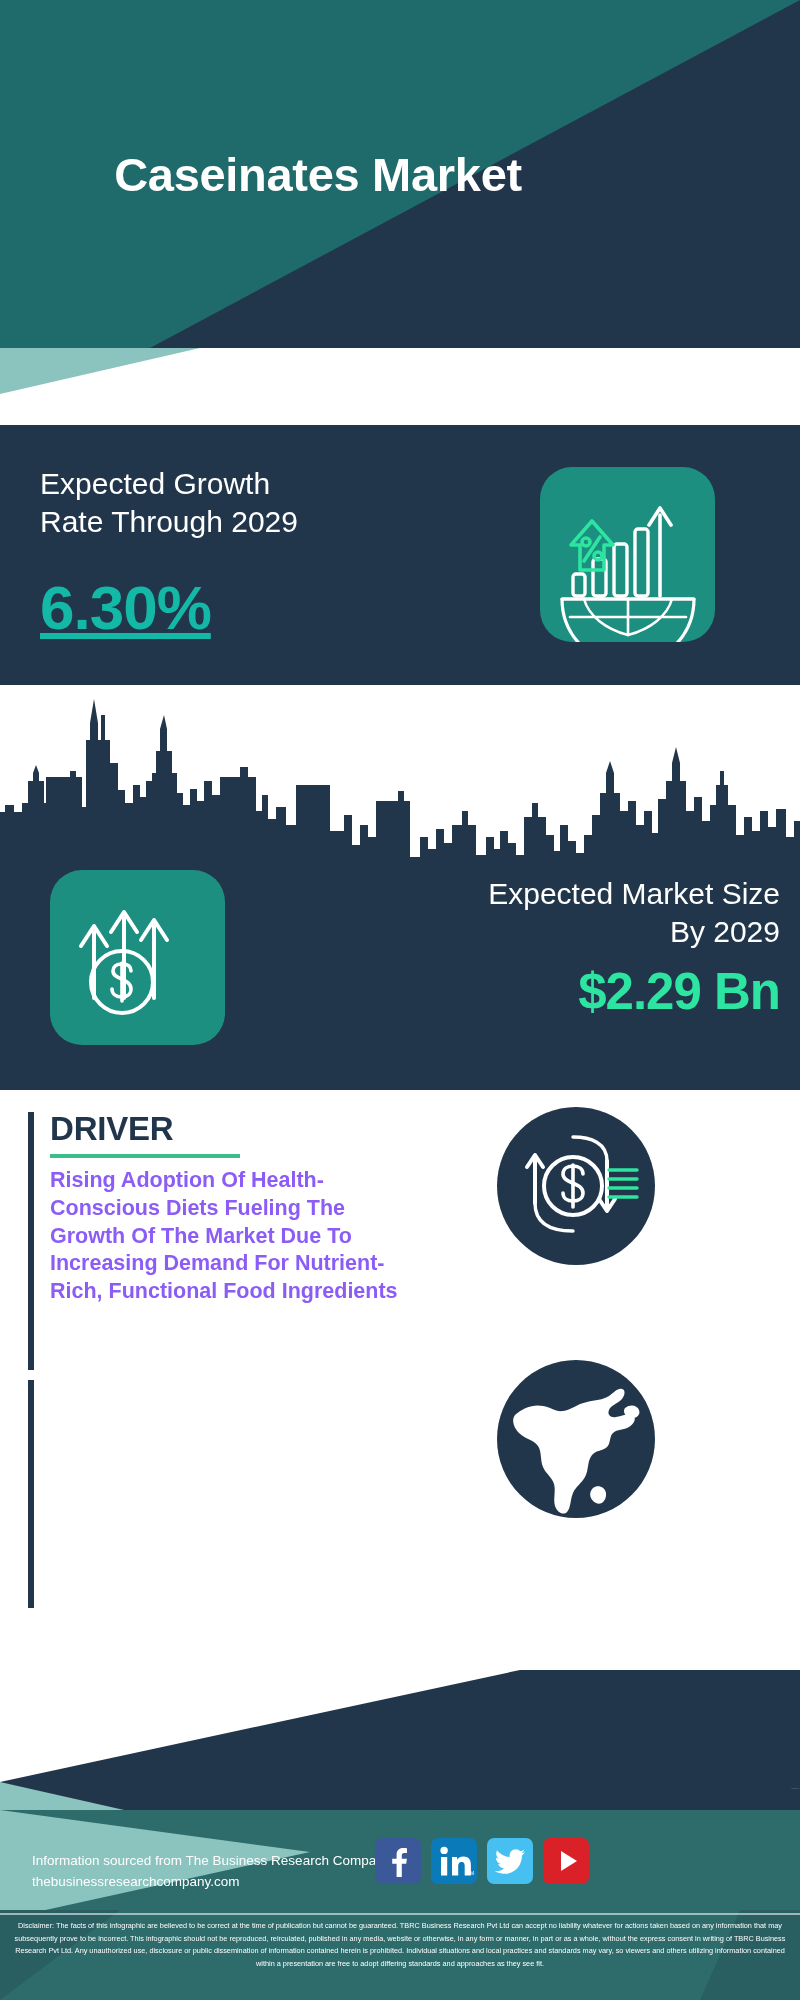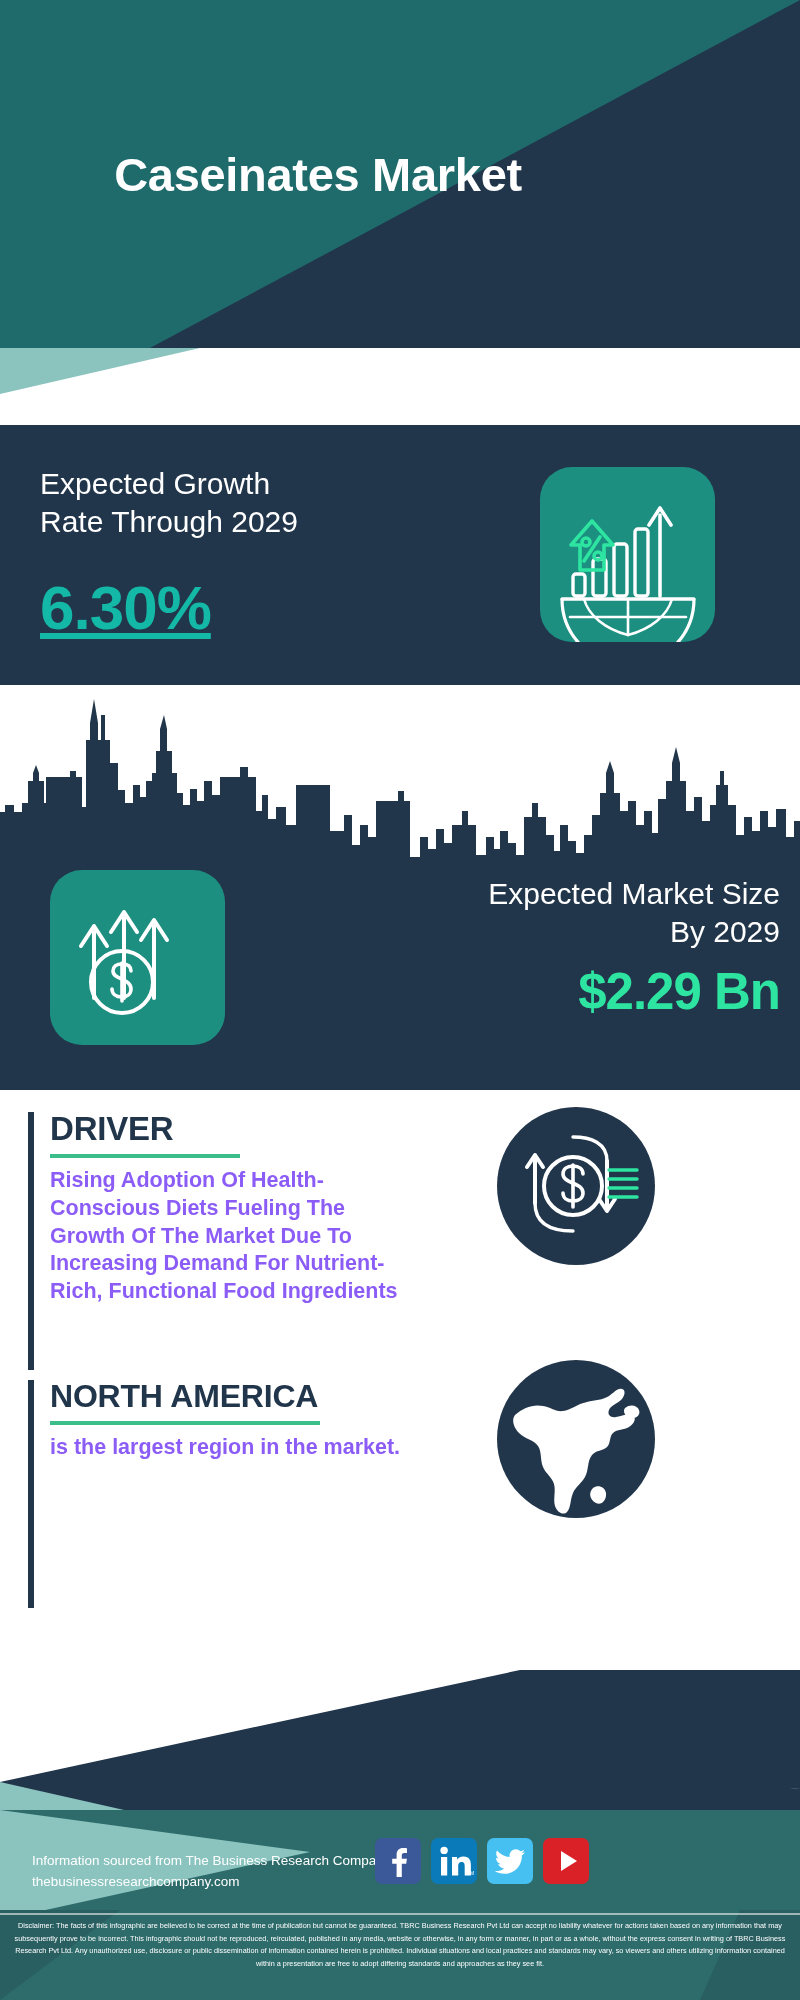--- a/index.html
+++ b/index.html
@@ -258,25 +258,20 @@
           <path d="M112 63 L140 63"></path>
           <path d="M112 72 L140 72"></path>
           <path d="M112 81 L140 81"></path>
           <path d="M112 90 L140 90"></path>
         </g>
       </svg>
     </div>
 
     <div class="block" style="left:28px; top:290px; width:400px; height:230px;">
       <div class="vbar" style="height:228px;"></div>
-      <div class="block-inner">
-        <div class="block-title" style="font-size:32px;">NORTH AMERICA</div>
-        <div class="title-rule" style="width:270px;"></div>
-        <div class="block-body" style="font-weight:bold; font-size:21.5px;">is the largest region in the market.</div>
-      </div>
     </div>
 
     <div class="circle-icon" style="left:497px; top:270px; width:158px; height:158px;">
       <svg viewBox="0 0 158 158" width="158" height="158">
         <path fill="#FFFFFF" d="
           M18,55 C26,48 36,44 46,46 C54,47 58,52 66,51 C74,50 80,44 90,42
           C98,40 106,40 112,36 C117,33 120,28 125,29 C129,30 128,36 124,40
           C120,44 114,45 112,50 C110,55 114,58 119,57 C126,56 132,52 136,55
           C140,58 137,64 132,67 C127,70 120,69 116,73 C112,77 114,83 110,87
           C106,91 99,90 95,95 C90,101 92,110 88,117 C85,123 79,126 76,133

